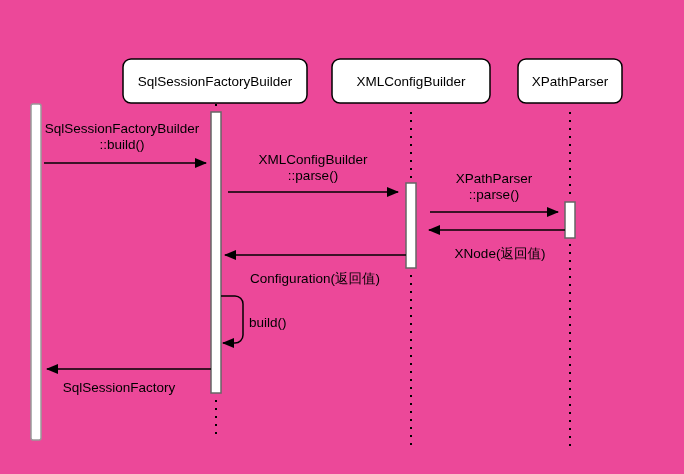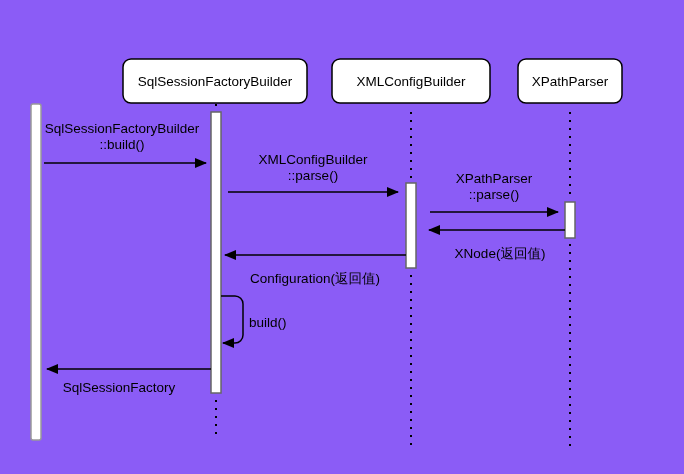--- a/index.html
+++ b/index.html
@@ -5,21 +5,21 @@
   html, body {
     margin: 0;
     padding: 0;
     background: #ffffff;
     font-family: "Liberation Sans", sans-serif;
   }
   .canvas {
     position: relative;
     width: 684px;
     height: 474px;
-    background: #8b5cf6;
+    background: #ec4899;
     overflow: hidden;
   }
   svg { display: block; }
   .participant-box {
     fill: #ffffff;
     stroke: #000000;
     stroke-width: 1.5;
   }
   .participant-label {
     font-size: 13.5px;

